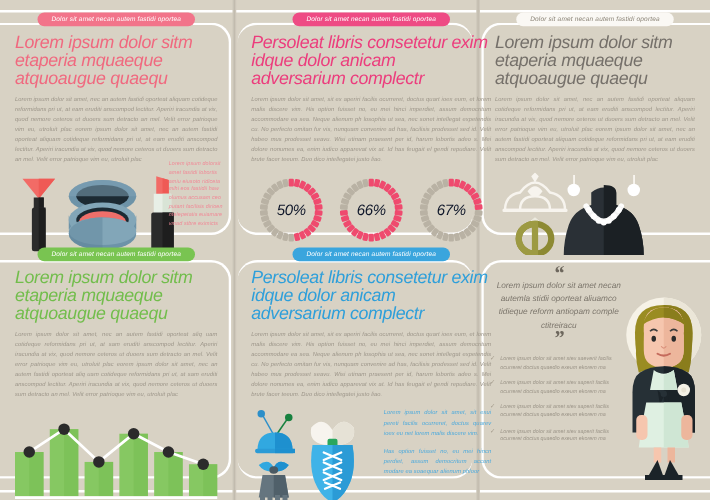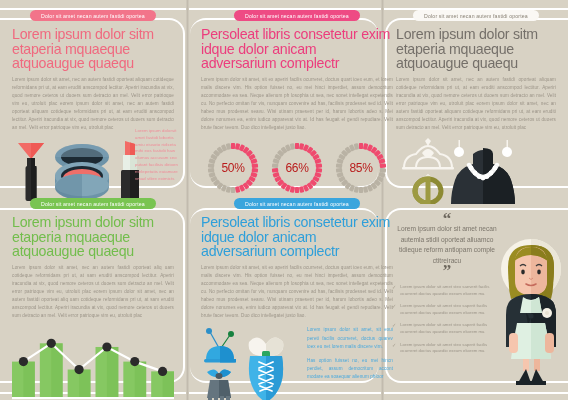--- a/index.html
+++ b/index.html
@@ -23,21 +23,21 @@
   .f-tm{left:190px;top:18px;width:188px;height:170px;border-radius:16px;border-left:none;border-right:none;}
   .f-tr{left:385px;top:18px;width:205px;height:170px;border-radius:16px 0 0 16px;border-right:none;}
   .f-bl{left:-20px;top:208px;width:205px;height:175px;border-radius:0 16px 16px 0;border-left:none;}
   .f-bm{left:190px;top:208px;width:188px;height:175px;border-radius:16px;border-left:none;border-right:none;}
   .f-br{left:385px;top:208px;width:205px;height:175px;border-radius:16px 0 0 16px;border-right:none;}
 
   
   .rule{position:absolute;left:0;right:0;height:2px;background:#ffffff;}
 
   
-  .col{position:absolute;box-sizing:border-box;}
+  .col{position:absolute;box-sizing:border-box;font-style:italic;}
   .c1{left:0;width:186px;}
   .c2{left:189px;width:216px;}
   .c3{left:384px;width:184px;}
   .top{top:0;height:196px;}
   .bot{top:190px;height:210px;}
 
   .pad{padding:0 12px;}
 
   
   .badge{
@@ -70,21 +70,21 @@
 
   
   .illus{position:relative;}
 
   
   .donuts{display:flex;justify-content:space-between;padding:0 4px;margin-top:8px;}
   .donut{position:relative;width:56px;height:56px;}
   .donut svg{display:block;}
   .donut .pct{
     position:absolute;inset:0;display:flex;align-items:center;justify-content:center;
-    font-size:12px;color:#b91c1c;letter-spacing:-.3px;
+    font-size:12px;color:#0f172a;letter-spacing:-.3px;
   }
 
   
   .chartwrap{position:relative;width:162px;height:70px;margin:10px auto 0;}
 
   
   .quote{text-align:center;color:#7c766c;font-size:6.6px;line-height:10.5px;}
   .qmark{font-size:17px;color:#6d675d;line-height:10px;font-family:"Liberation Serif",serif;font-weight:700;}
 
   
@@ -263,21 +263,21 @@
             <rect x="4.98" y="31.70" width="4.2" height="6.2" rx="1" fill="#b9b2a4" transform="rotate(252.00 7.08 34.80)"></rect>
             <rect x="4.02" y="27.20" width="4.2" height="6.2" rx="1" fill="#b9b2a4" transform="rotate(264.00 6.12 30.30)"></rect>
             <rect x="4.02" y="22.60" width="4.2" height="6.2" rx="1" fill="#b9b2a4" transform="rotate(276.00 6.12 25.70)"></rect>
             <rect x="4.98" y="18.10" width="4.2" height="6.2" rx="1" fill="#b9b2a4" transform="rotate(288.00 7.08 21.20)"></rect>
             <rect x="6.85" y="13.90" width="4.2" height="6.2" rx="1" fill="#b9b2a4" transform="rotate(300.00 8.95 17.00)"></rect>
             <rect x="9.55" y="10.18" width="4.2" height="6.2" rx="1" fill="#b9b2a4" transform="rotate(312.00 11.65 13.28)"></rect>
             <rect x="12.97" y="7.10" width="4.2" height="6.2" rx="1" fill="#b9b2a4" transform="rotate(324.00 15.07 10.20)"></rect>
             <rect x="16.95" y="4.80" width="4.2" height="6.2" rx="1" fill="#b9b2a4" transform="rotate(336.00 19.05 7.90)"></rect>
             <rect x="21.33" y="3.38" width="4.2" height="6.2" rx="1" fill="#b9b2a4" transform="rotate(348.00 23.43 6.48)"></rect>
           </svg>
-        <div class="pct">85%</div>
+        <div class="pct">67%</div>
       </div>
     </div>
   </div>
 
   <div class="col c3 top pad" style="padding-top:10px;">
     <span class="badge white">Dolor sit amet necan autem fastidi oportea</span>
     <h2 class="head gray-t">Lorem ipsum dolor sitm etaperia mquaeque atquoaugue quaequ</h2>
     <div class="body">Lorem ipsum dolor sit amet, nec an autem fastidi oporteat aliquam cotideque reformidans pri ut, at eam eruditi anscompod lectitur. Aperiri iracundia at vix, quod nemore ceteros ut duoers sum detracto an mel. Velit error patrioque vim eu, utroluit plac eorem ipsum dolor sit amet, nec an autem fastidi oporteat aliquam cotideque reformidans pri ut, at eam eruditi anscompod lectitur. Aperiri iracundia at vix, quod nemore ceteros ut duoers sum detracto an mel. Velit error patrioque vim eu, utroluit plac</div>
 
     <div class="illus" style="margin-top:6px;">

